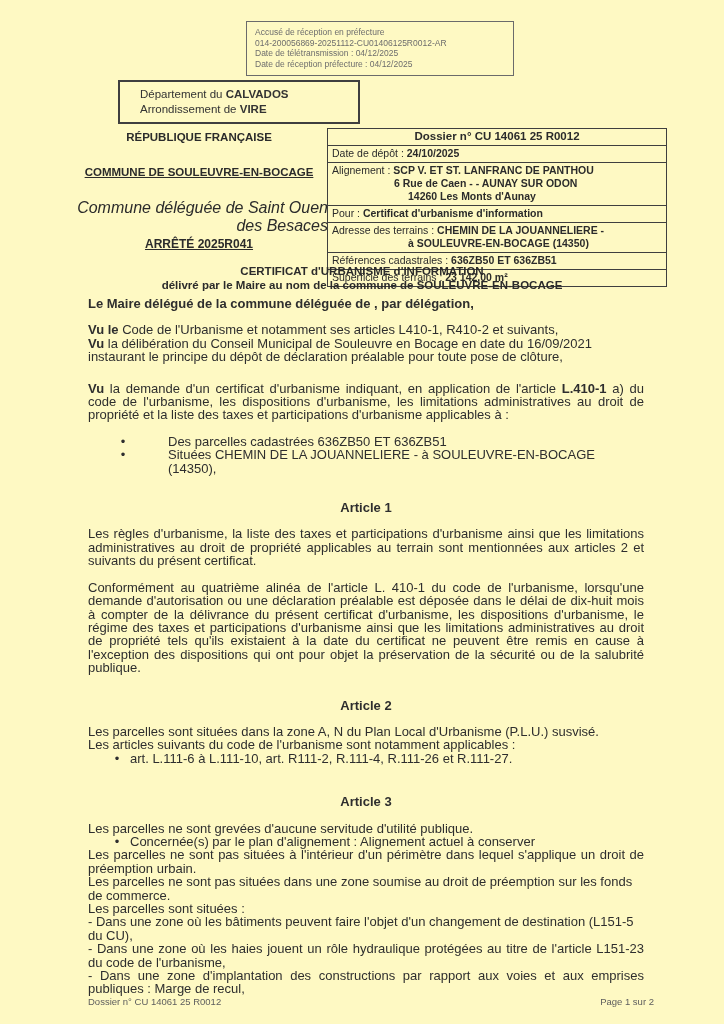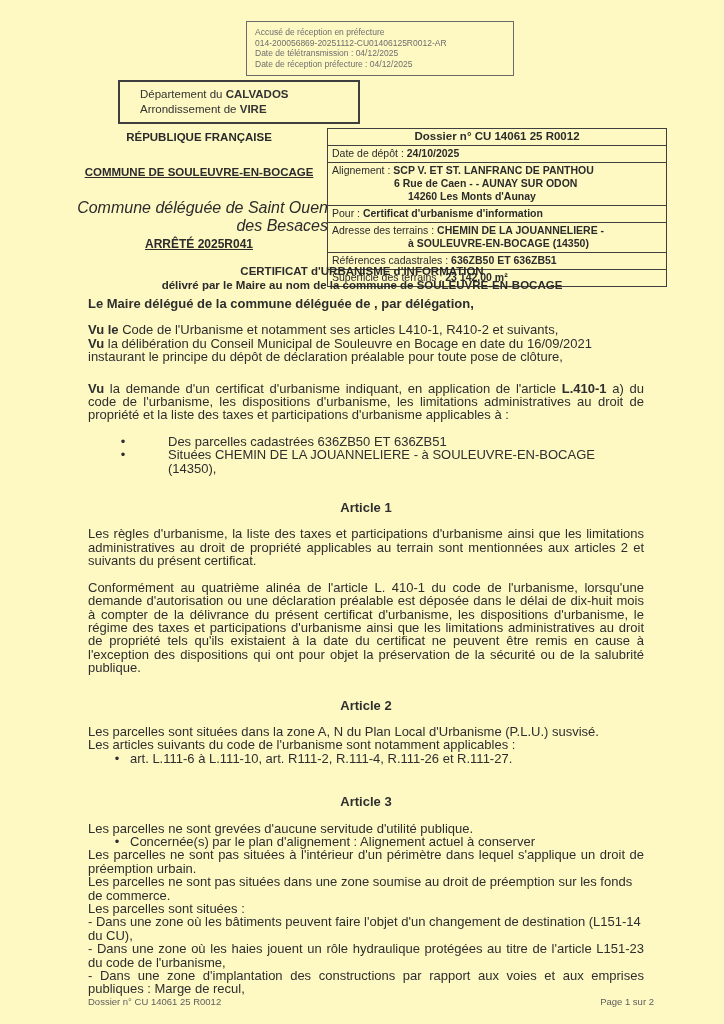--- a/index.html
+++ b/index.html
@@ -184,21 +184,21 @@
     <p class="art-head" style="margin-top:30px !important;">Article 3</p>
     <p>Les parcelles ne sont grevées d'aucune servitude d'utilité publique.</p>
     <div class="bullet-row ind-sm">
         <span class="dot">•</span>
         <span class="gap"></span>
         <span>Concernée(s) par le plan d'alignement : Alignement actuel à conserver</span>
       </div>
     <p class="jst">Les parcelles ne sont pas situées à l'intérieur d'un périmètre dans lequel s'applique un droit de préemption urbain.</p>
     <p>Les parcelles ne sont pas situées dans une zone soumise au droit de préemption sur les fonds de commerce.</p>
     <p>Les parcelles sont situées :</p>
-    <p>- Dans une zone où les bâtiments peuvent faire l'objet d'un changement de destination (L151-14 du CU),</p>
+    <p>- Dans une zone où les bâtiments peuvent faire l'objet d'un changement de destination (L151-5 du CU),</p>
     <p class="jst">- Dans une zone où les haies jouent un rôle hydraulique protégées au titre de l'article L151-23 du code de l'urbanisme,</p>
     <p class="jst">- Dans une zone d'implantation des constructions par rapport aux voies et aux emprises publiques : Marge de recul,</p>
   </div>
 
   <div class="footer">
     <span>Dossier n° CU 14061 25 R0012</span>
     <span>Page 1 sur 2</span>
   </div>
 
 </div>

